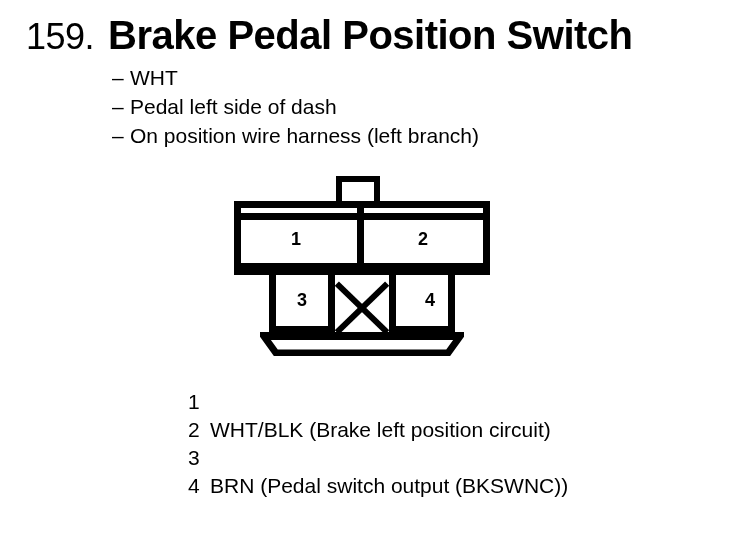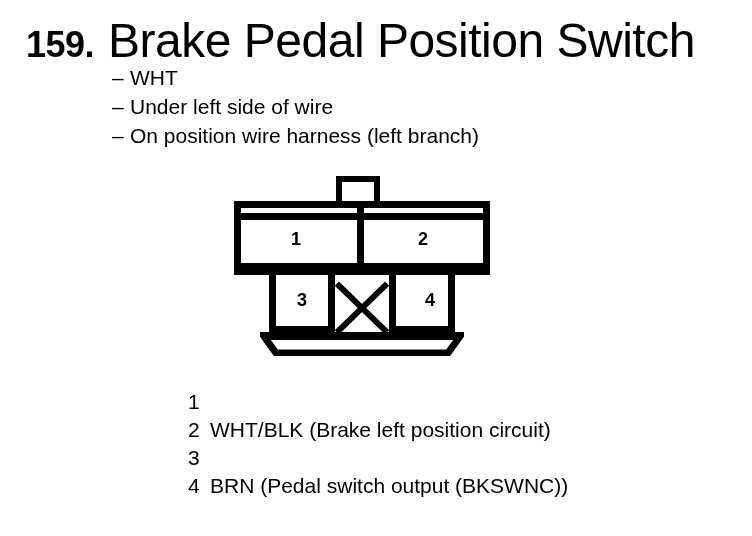--- a/index.html
+++ b/index.html
@@ -23,27 +23,27 @@
   .title-row {
     position: absolute;
     left: 26px;
     top: 13px;
     display: flex;
     align-items: baseline;
     white-space: nowrap;
   }
   .title-num {
     font-size: 36px;
-    font-weight: bold;
+    font-weight: normal;
     letter-spacing: -0.5px;
     margin-right: 14px;
   }
   .title-text {
-    font-size: 48px;
-    font-weight: normal;
+    font-size: 40px;
+    font-weight: bold;
     letter-spacing: -0.5px;
     text-align: center;
   }
 
   
   .bullets {
     position: absolute;
     left: 112px;
     top: 63px;
   }
@@ -168,21 +168,21 @@
     <span class="title-text">Brake Pedal Position Switch</span>
   </div>
 
   <div class="bullets">
     <div class="bullet-line">
       <span class="bullet-dash">–</span>
       <span>WHT</span>
     </div>
     <div class="bullet-line">
       <span class="bullet-dash">–</span>
-      <span>Under left side of wire</span>
+      <span>Pedal left side of dash</span>
     </div>
     <div class="bullet-line">
       <span class="bullet-dash">–</span>
       <span>On position wire harness (left branch)</span>
     </div>
   </div>
 
   <div id="connector">
 
     <div class="ln tab-top"></div>

